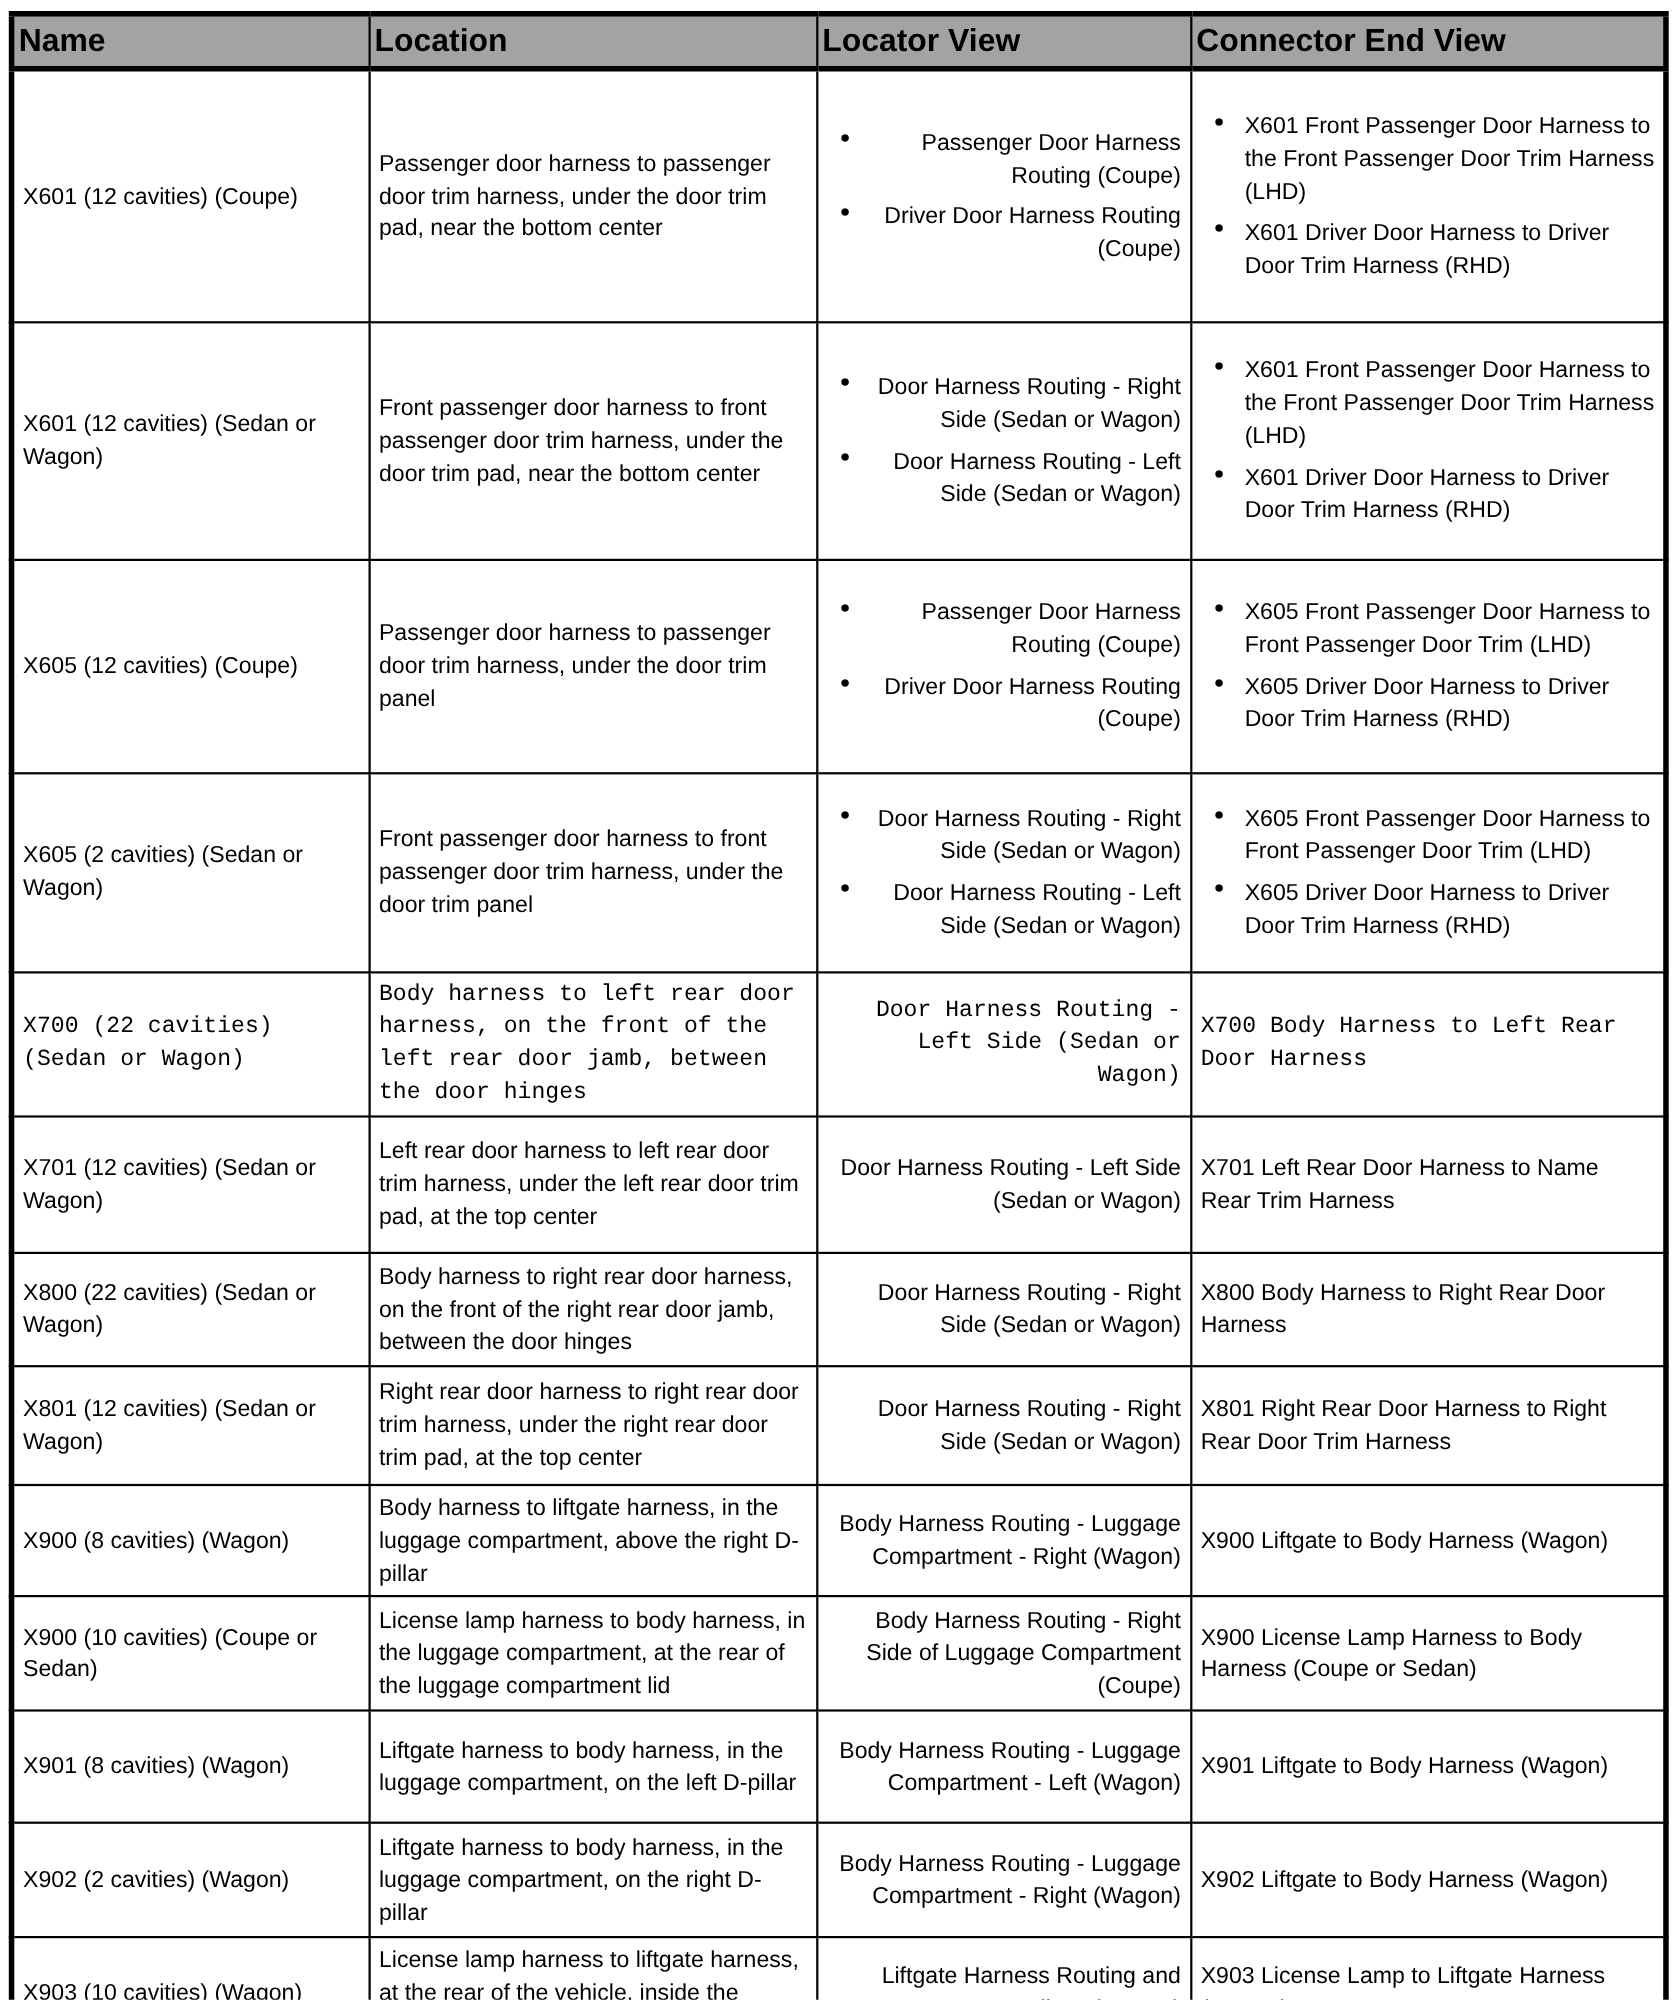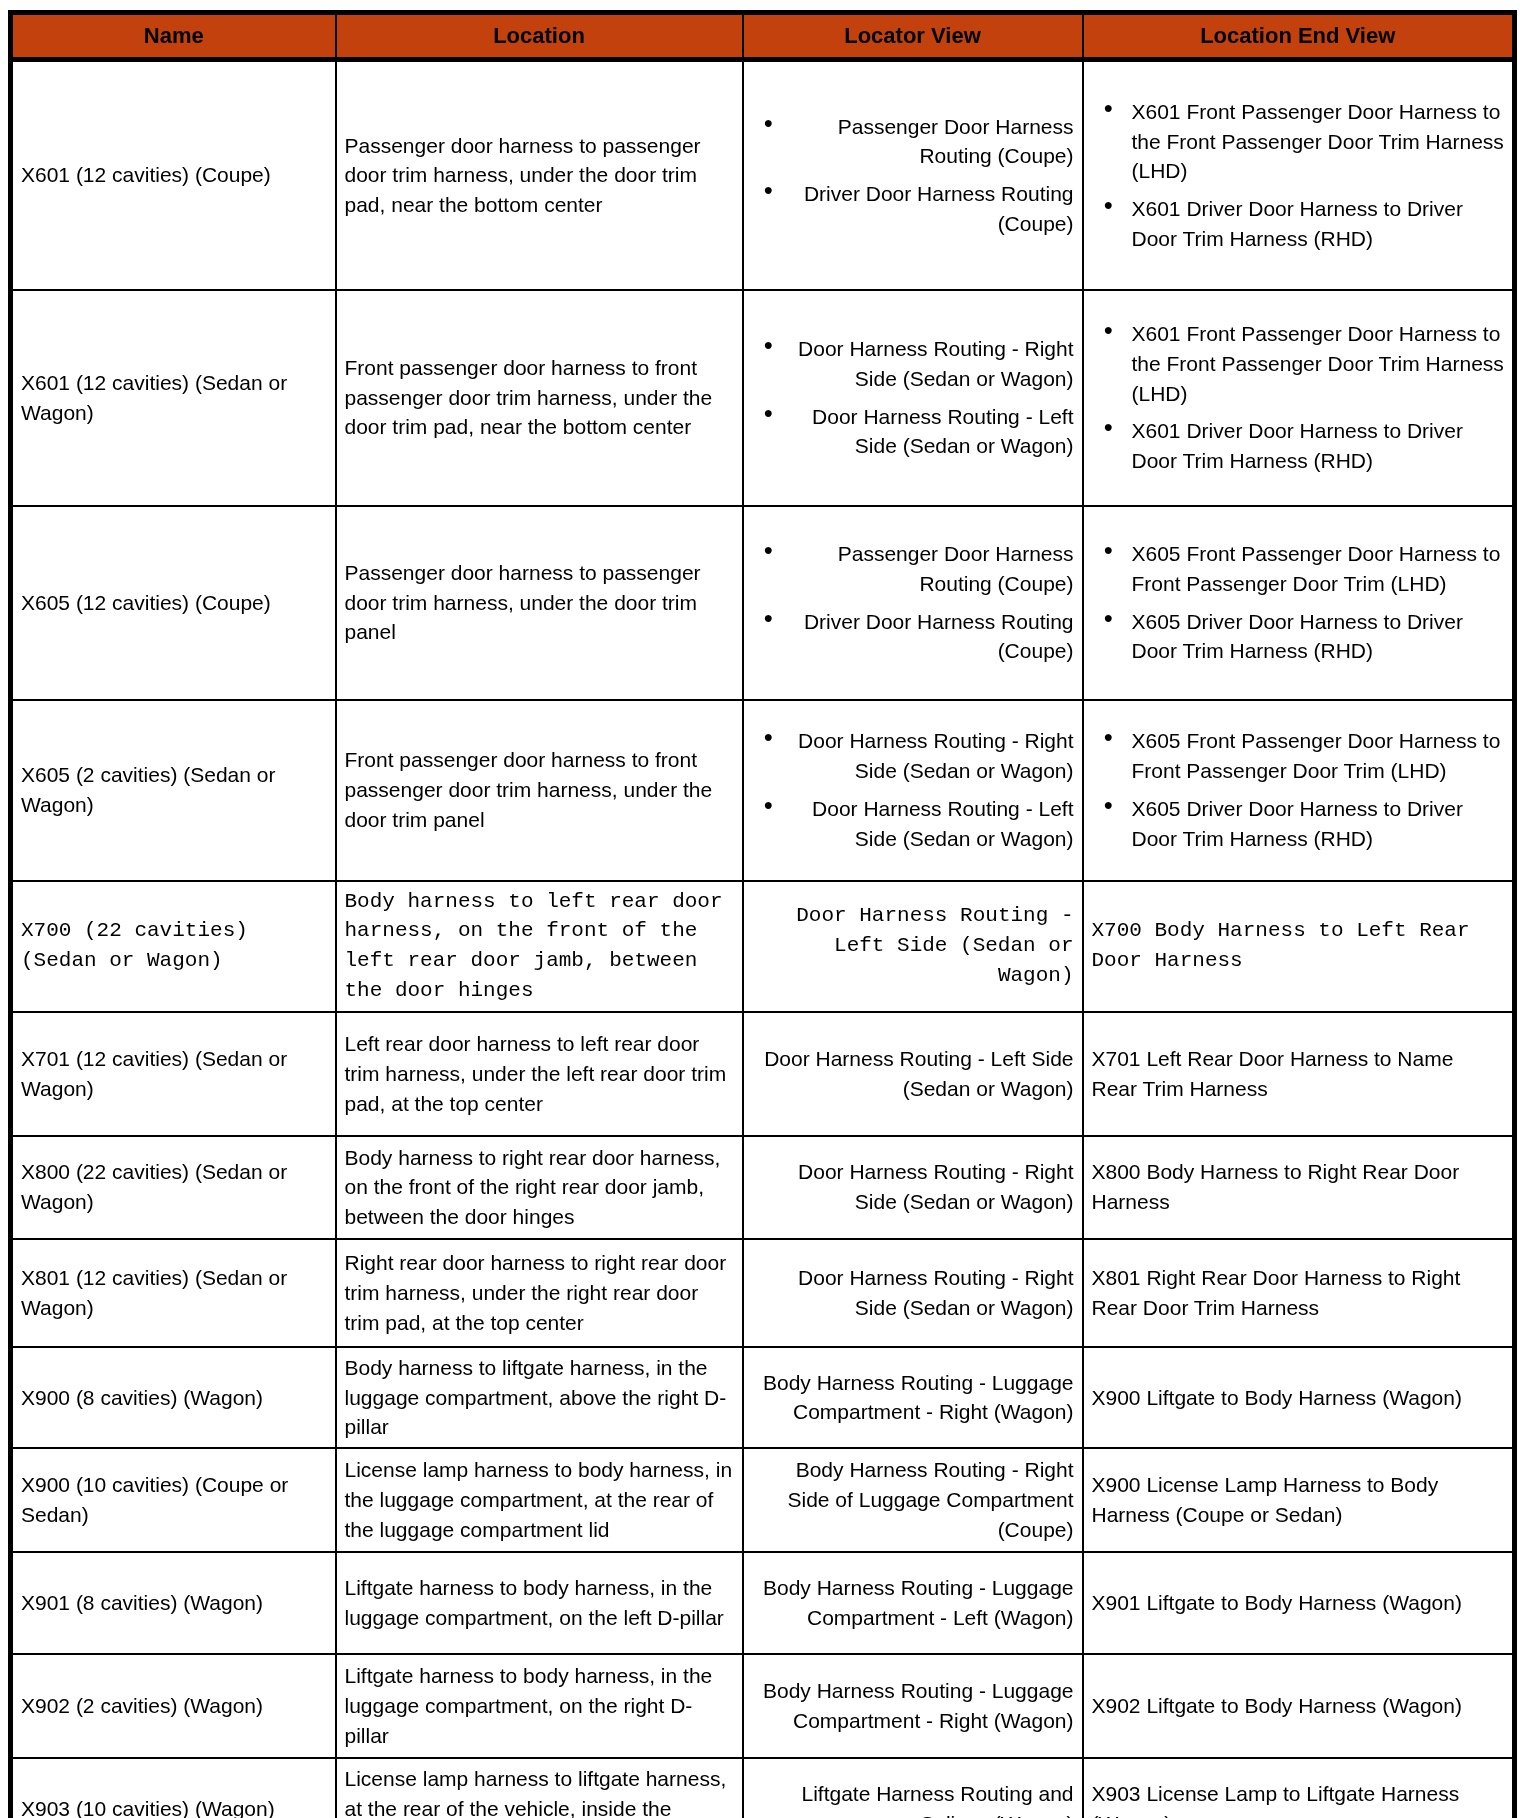--- a/index.html
+++ b/index.html
@@ -23,26 +23,26 @@
     width: 1504px;
     border: 5px solid #000000;
     font-size: 21px;
     line-height: 1.42;
   }
   table.conn-table th {
     border: 2px solid #000000;
     border-top: 5px solid #000000;
     border-bottom: 5px solid #000000;
     height: 38px;
-    font-size: 22px;
+    font-size: 29px;
     font-weight: bold;
-    text-align: center;
+    text-align: left;
     vertical-align: middle;
     padding: 2px 4px;
-    background: #c2410c;
+    background: #a3a3a3;
   }
   table.conn-table td {
     border: 2px solid #000000;
     vertical-align: middle;
     padding: 5px 8px 5px 8px;
     background: #ffffff;
     overflow: hidden;
   }
   td.col-name    { padding-left: 9px;  padding-right: 6px; }
   td.col-location{ padding-left: 9px;  padding-right: 4px; }
@@ -79,21 +79,21 @@
       <col style="width:325px">
       <col style="width:407px">
       <col style="width:340px">
       <col style="width:432px">
     </colgroup>
     <thead>
       <tr>
         <th>Name</th>
         <th>Location</th>
         <th>Locator View</th>
-        <th>Location End View</th>
+        <th>Connector End View</th>
       </tr>
     </thead>
     <tbody>
   <tr style="height: 230px;">
     <td class="col-name">
             <div class="cell-text">X601 (12 cavities) (Coupe)</div>
           </td>
     <td class="col-location">
             <div class="cell-text">Passenger door harness to passenger door trim harness, under the door trim pad, near the bottom center</div>
           </td>

